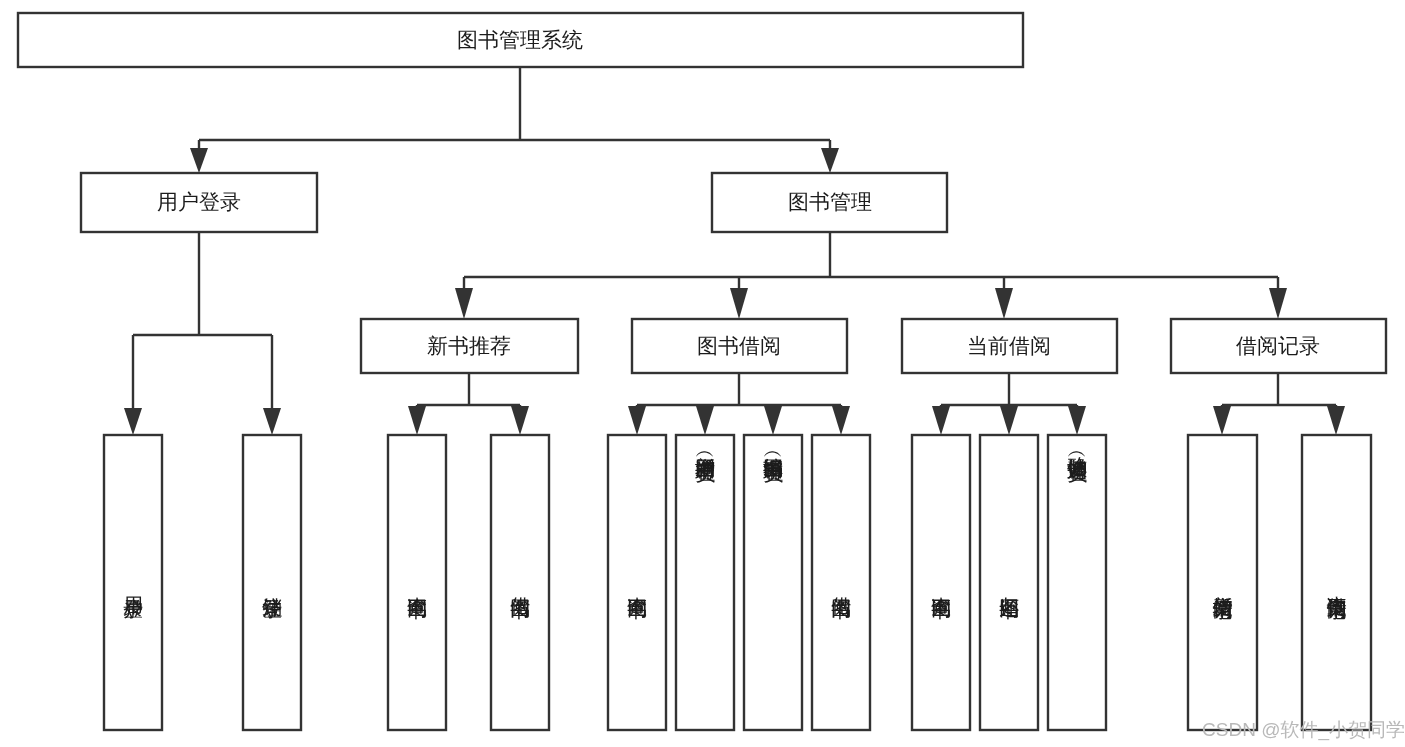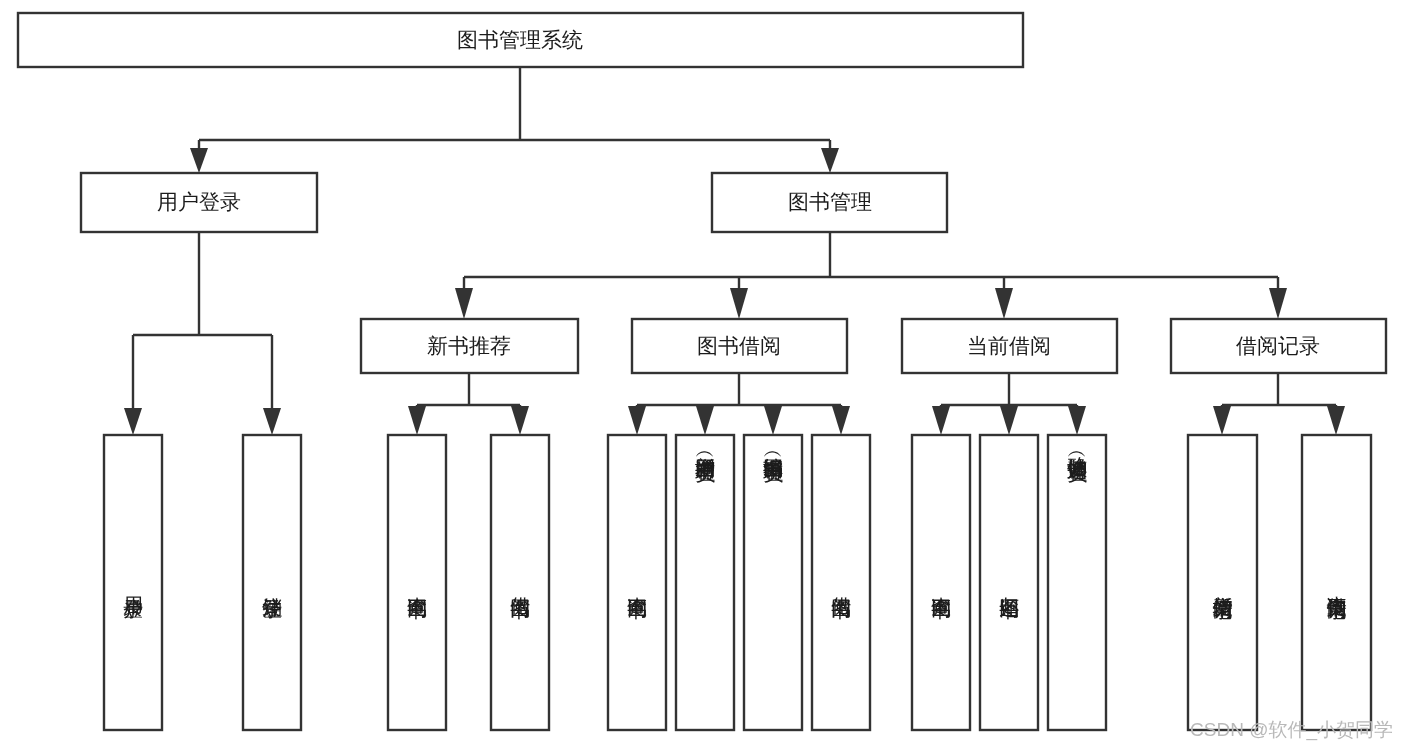--- a/index.html
+++ b/index.html
@@ -58,21 +58,21 @@
     text-orientation: upright;
     white-space: nowrap;
     display: flex;
     align-items: center;
     justify-content: center;
     pointer-events: none;
     letter-spacing: 1px;
   }
   .watermark {
     position: absolute;
-    right: 12px;
+    right: 0;
     bottom: 4px;
     color: #b9b9b9;
     font-family: "Liberation Sans", "DejaVu Sans", sans-serif;
     font-size: 19px;
     white-space: nowrap;
     user-select: none;
   }
 </style>
 </head>
 <body>

